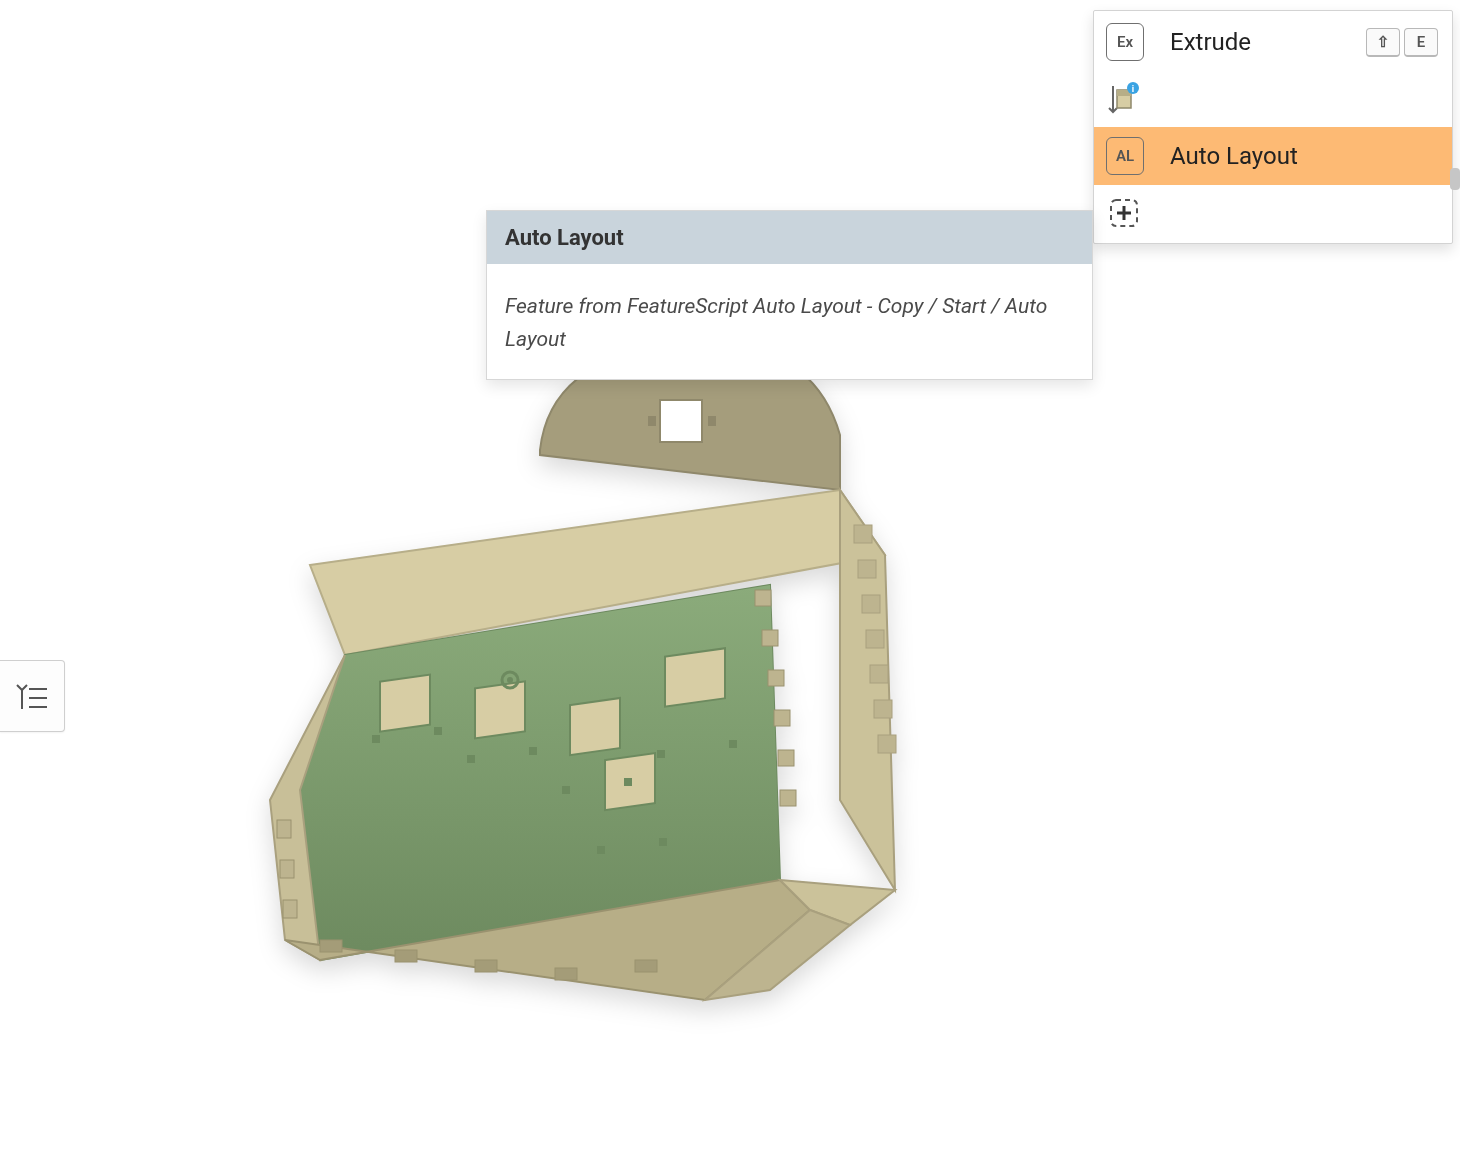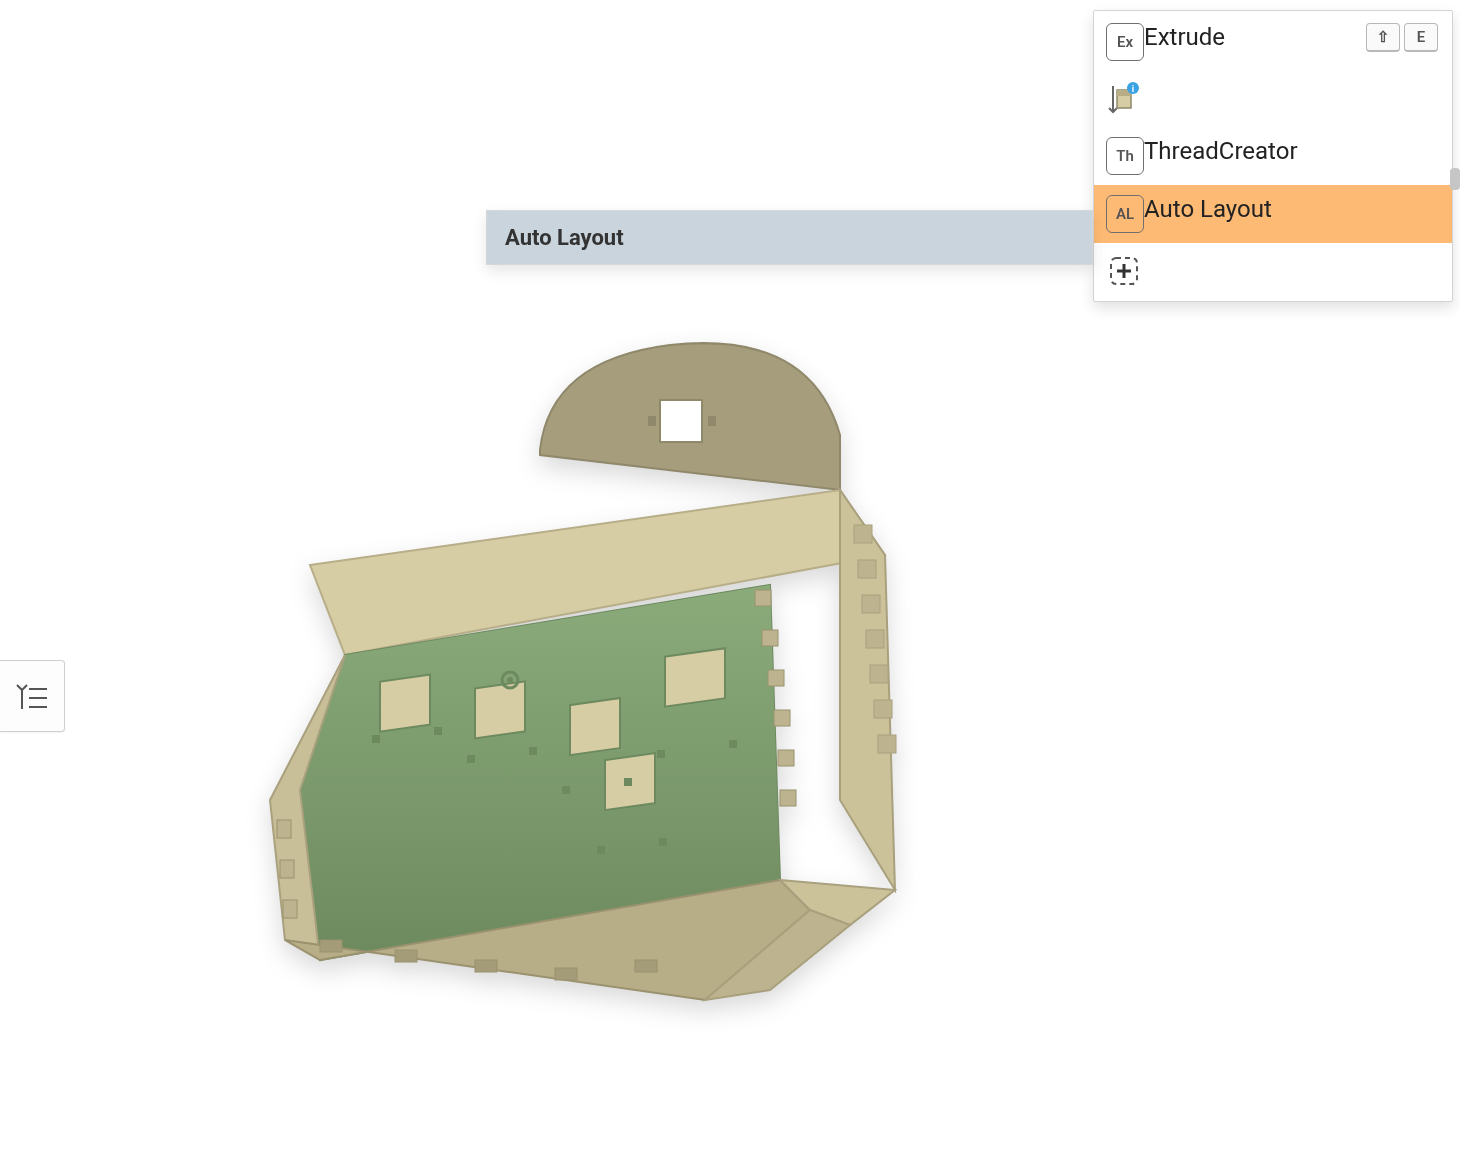--- a/index.html
+++ b/index.html
@@ -40,22 +40,22 @@
     position:absolute;
     top:10px;left:1093px;
     width:358px;
     background:#ffffff;
     border:1px solid #d3d3d3;
     border-radius:2px;
     box-shadow:0 6px 14px rgba(0,0,0,.12);
     padding:2px 0;
   }
   .menu-item{
-    display:flex;
-    gap:0;
+    display:flex;align-items:center;
+    gap:26px;
     padding:10px 14px 10px 12px;
     font-size:24px;
     cursor:pointer;
     white-space:nowrap;
     position:relative;
   }
   .menu-item.highlight{background:#fdba74;}
   .menu-item .badge{
     width:36px;height:36px;
     border:1.5px solid #6f6f6f;
@@ -231,38 +231,35 @@
         <line x1="6" y1="4" x2="6" y2="30" stroke="#666" stroke-width="2"></line>
         <polyline points="2,26 6,30 10,26" fill="none" stroke="#666" stroke-width="2"></polyline>
         <rect x="10" y="8" width="14" height="18" fill="#d7cda4" stroke="#8f886b" stroke-width="1.5"></rect>
         <rect x="10" y="8" width="14" height="6" fill="#b7ae87"></rect>
         <circle cx="26" cy="6" r="6" fill="#3aa3e3"></circle>
         <text x="26" y="10" font-size="9" font-weight="700" fill="#fff" text-anchor="middle">i</text>
       </svg>
     </span>
   </div>
 
-  <div class="menu-item">
-    <span class="badge">Th</span>
-    <span class="label">ThreadCreator</span>
-  </div>
 
   <div class="menu-item highlight">
     <span class="badge">AL</span>
     <span class="label">Auto Layout</span>
   </div>
 
   <div class="menu-item">
     <span class="ic">
       <svg width="32" height="32" viewBox="0 0 32 32">
         <rect x="3" y="3" width="26" height="26" rx="5" ry="5" fill="none" stroke="#555" stroke-width="2" stroke-dasharray="5 4"></rect>
         <line x1="16" y1="9" x2="16" y2="23" stroke="#333" stroke-width="3"></line>
         <line x1="9" y1="16" x2="23" y2="16" stroke="#333" stroke-width="3"></line>
       </svg>
     </span>
   </div>
 </div>
 
 <div class="tooltip">
   <div class="tooltip-header">Auto Layout</div>
+  <div class="tooltip-body">Feature from FeatureScript Auto Layout - Copy / Start / Auto Layout</div>
 </div>
 
 <div class="scroll-hint"></div>
 
 </body></html>

